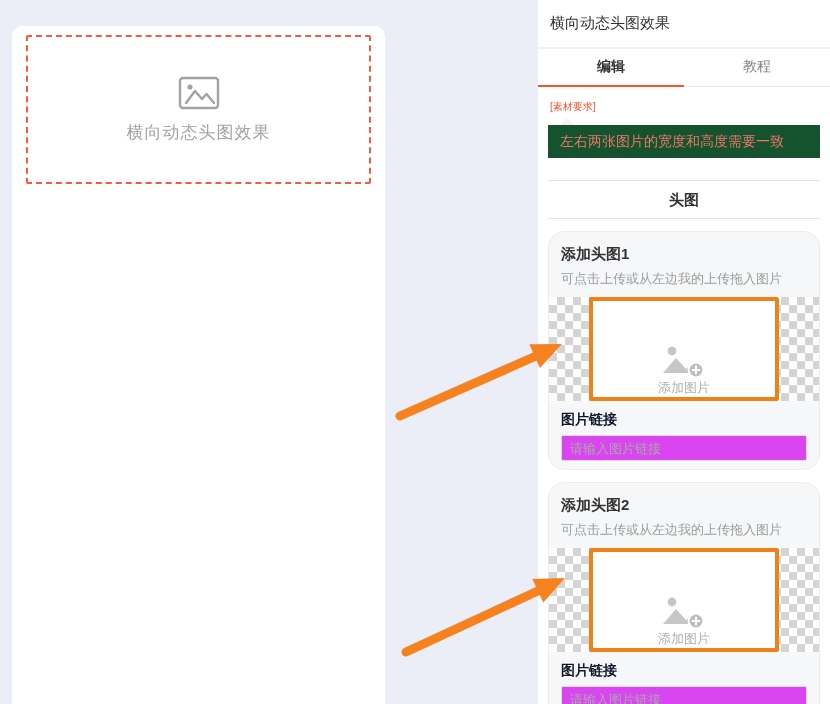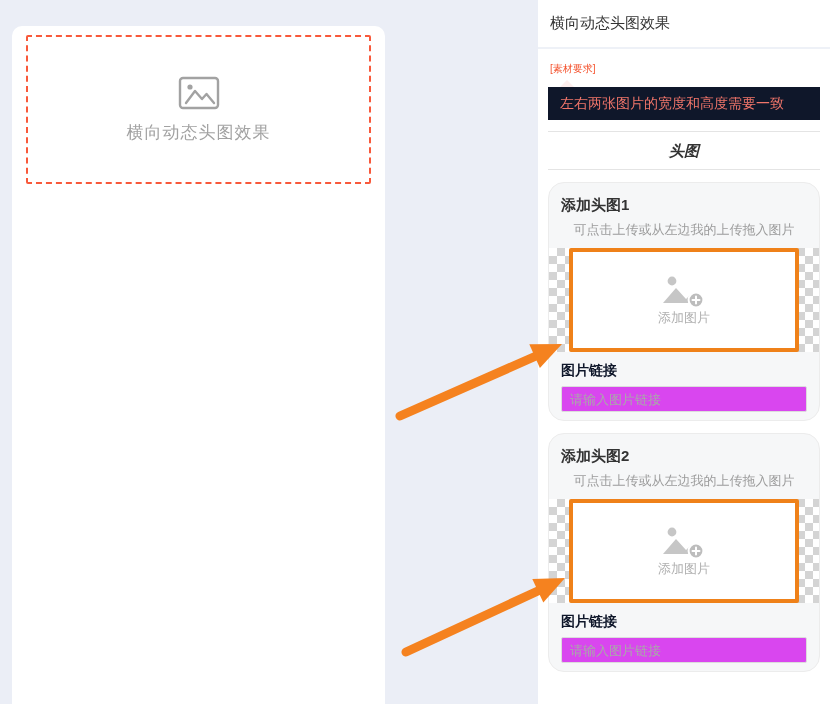--- a/index.html
+++ b/index.html
@@ -39,53 +39,53 @@
     font-size:14px; color:#828282; cursor:pointer; position:relative;
   }
   .tab.active { color:#333; font-weight:600; }
   .tab.active::after {
     content:""; position:absolute; left:0; right:0; bottom:-1px; height:2px;
     background:#f4552d;
   }
   .req-tag { margin:13px 12px 0; font-size:10px; color:#f4512c; }
   .warning {
     margin:11px 10px 0; position:relative;
-    background:#0f172a; color:#f0756a;
+    background:#14532d; color:#f0756a;
     font-size:14px; line-height:17px; padding:8px 12px;
   }
   .warning::before {
     content:""; position:absolute; top:-7px; left:12px;
     border-left:7px solid transparent; border-right:7px solid transparent;
     border-bottom:7px solid #fdeeed;
   }
   .hrule { height:1px; background:#e4e4e4; margin:0 10px; }
-  .section-head { margin-top:11px;font-style:italic; }
+  .section-head { margin-top:22px; }
   .section-title { text-align:center; font-size:15px; font-weight:700; color:#333; line-height:37px; }
 
   .card {
     margin:12px 10px 0; background:#f6f7f8;
     border:1px solid #ececec; border-radius:16px;
     padding:13px 12px 8px;
   }
   .card-title { font-size:15px; font-weight:700; color:#333; }
-  .card-hint { margin-top:6px; font-size:13px; color:#9c9c9c;text-align:center; }
+  .card-hint { margin-top:6px; font-size:13px; color:#9c9c9c; }
   .checker {
     margin:9px -12px 0; height:104px;
     background-color:#fff;
     background-image:
       linear-gradient(45deg,#d4d4d4 25%,transparent 25%,transparent 75%,#d4d4d4 75%),
       linear-gradient(45deg,#d4d4d4 25%,transparent 25%,transparent 75%,#d4d4d4 75%);
     background-size:16px 16px;
     background-position:0 0,8px 8px;
     display:flex; justify-content:center;
   }
   .upload-box {
-    width:230px; height:104px;
+    width:190px; height:104px;
     border:4px solid #ef8119; border-radius:2px; background:#fff;
-    display:flex; flex-direction:column; align-items:center; justify-content:center;
+    display:flex; flex-direction:column; align-items:center; justify-content:flex-end;
     gap:1px; cursor:pointer;
   }
   .upload-label { font-size:13px; color:#b0b0b0; }
   .link-label { margin-top:10px; font-size:14px; font-weight:700; color:#0f172a; }
   .link-input {
     margin-top:6px; width:100%; height:26px;
     border:1px solid #dcdcdc; border-radius:2px; background:#d946ef;
     font-size:13px; color:#333; padding:0 8px; outline:none;
     font-family:"Liberation Sans","DejaVu Sans",sans-serif;
   }
@@ -105,20 +105,24 @@
     </svg>
     <div class="ph-label">横向动态头图效果</div>
   </div>
 </div>
 
 <div class="side-panel">
   <div class="panel-header">
     <span>横向动态头图效果</span>
   </div>
 
+  <div class="tabs">
+    <div class="tab active">编辑</div>
+    <div class="tab">教程</div>
+  </div>
 
   <div class="req-tag">[素材要求]</div>
 
   <div class="warning">左右两张图片的宽度和高度需要一致</div>
 
   <div class="section-head">
     <div class="hrule"></div>
     <div class="section-title">头图</div>
     <div class="hrule"></div>
   </div>

